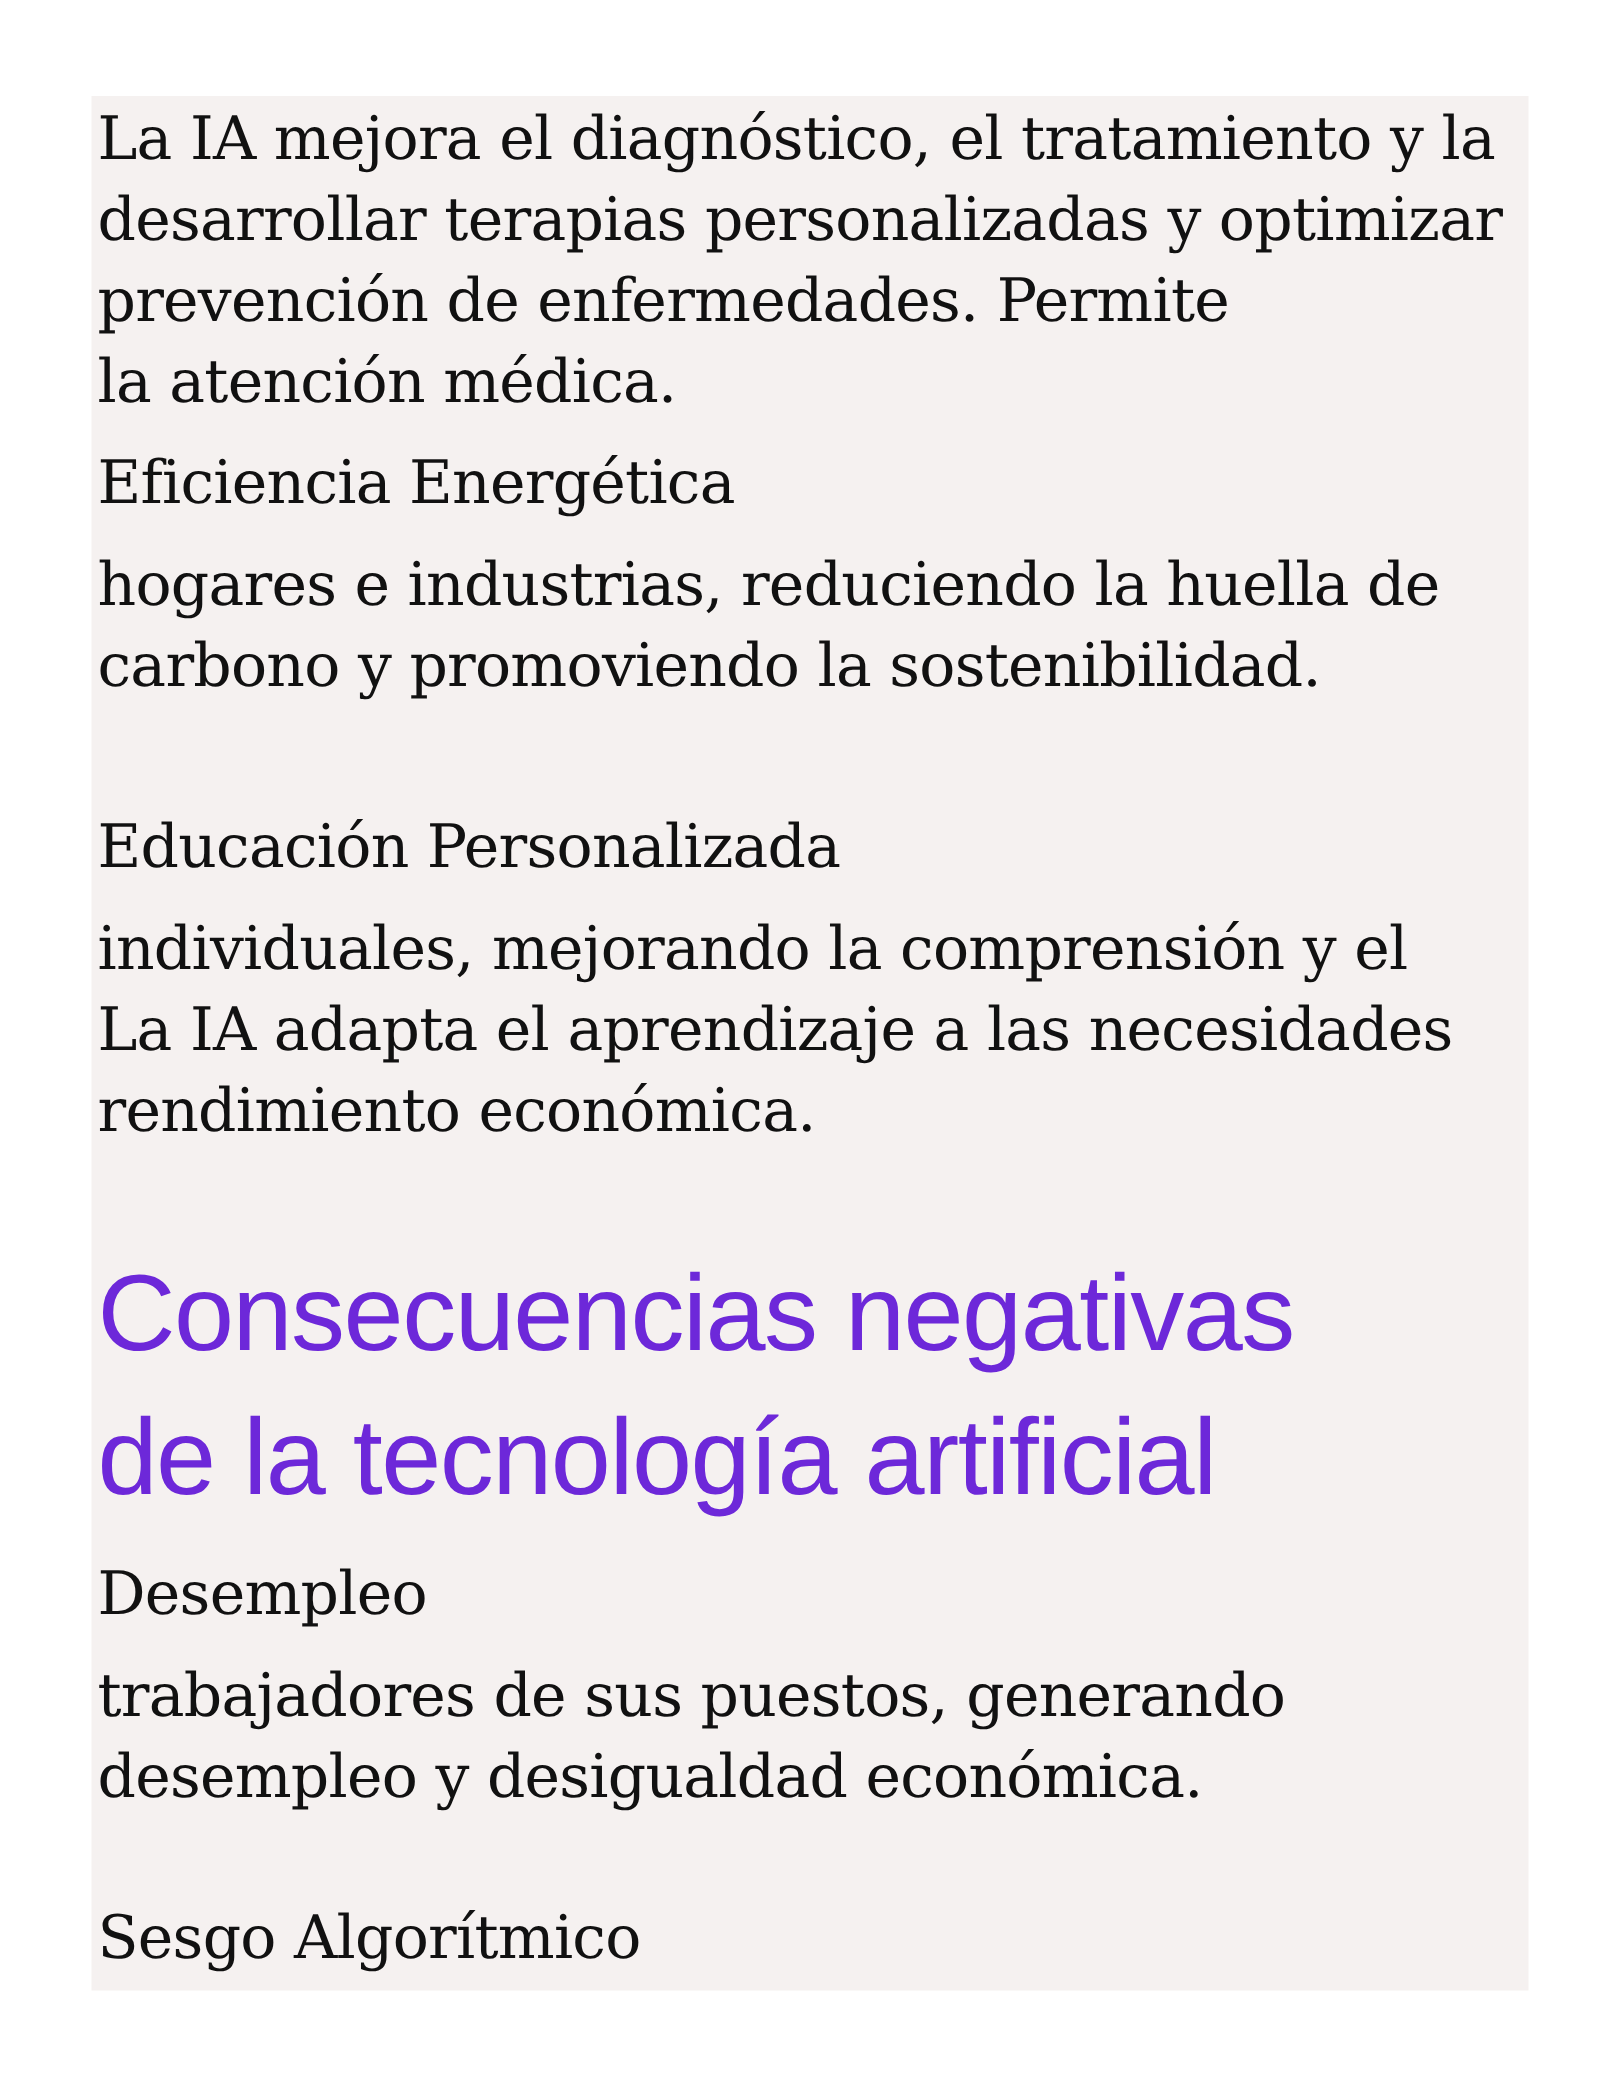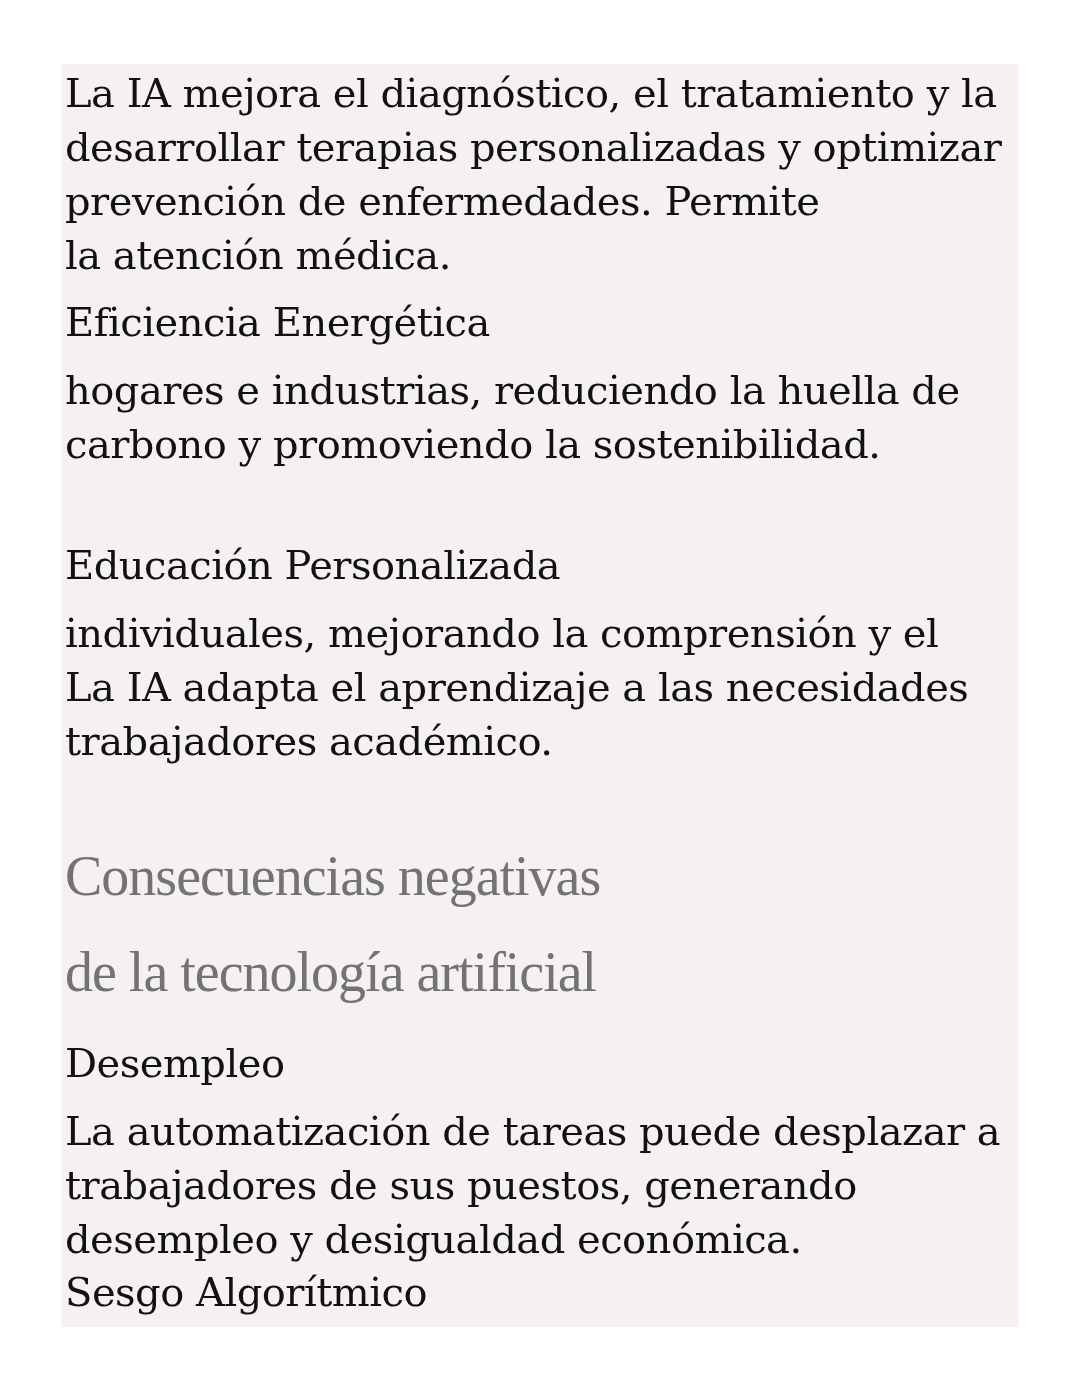--- a/index.html
+++ b/index.html
@@ -10,22 +10,22 @@
   }
   .txt {
     position:absolute; left:65px;
     font-family:"DejaVu Serif", serif;
     font-size:40px; line-height:54px; color:#111111;
     letter-spacing:-0.5px;
     white-space:nowrap;
   }
   .heading {
     position:absolute; left:65px;
-    font-family:Liberation Serif, serif;
-    font-size:56px; line-height:96px; color:#737373;
+    font-family:Liberation Sans, sans-serif;
+    font-size:72px; line-height:96px; color:#6d28d9;
     letter-spacing:-1px;
     white-space:nowrap;
   }
   .line { display:block; }
 </style>
 </head>
 <body>
 
 <div class="panel"></div>
 
@@ -39,27 +39,26 @@
 <div class="txt" style="top:295px;">Eficiencia Energética</div>
 <div class="txt" style="top:363px;">
   <span class="line">hogares e industrias, reduciendo la huella de</span>
   <span class="line">carbono y promoviendo la sostenibilidad.</span>
 </div>
 
 <div class="txt" style="top:538px;">Educación Personalizada</div>
 <div class="txt" style="top:606px;">
   <span class="line">individuales, mejorando la comprensión y el</span>
   <span class="line">La IA adapta el aprendizaje a las necesidades</span>
-  <span class="line">trabajadores académico.</span>
+  <span class="line">rendimiento económica.</span>
 </div>
 
 <div class="heading" style="top:828px;">
   <span class="line">Consecuencias negativas</span>
   <span class="line">de la tecnología artificial</span>
 </div>
 
 <div class="txt" style="top:1036px;">Desempleo</div>
 <div class="txt" style="top:1104px;">
-  <span class="line">La automatización de tareas puede desplazar a</span>
   <span class="line">trabajadores de sus puestos, generando</span>
   <span class="line">desempleo y desigualdad económica.</span>
 </div>
 <div class="txt" style="top:1265px;">Sesgo Algorítmico</div>
 
 </body></html>

